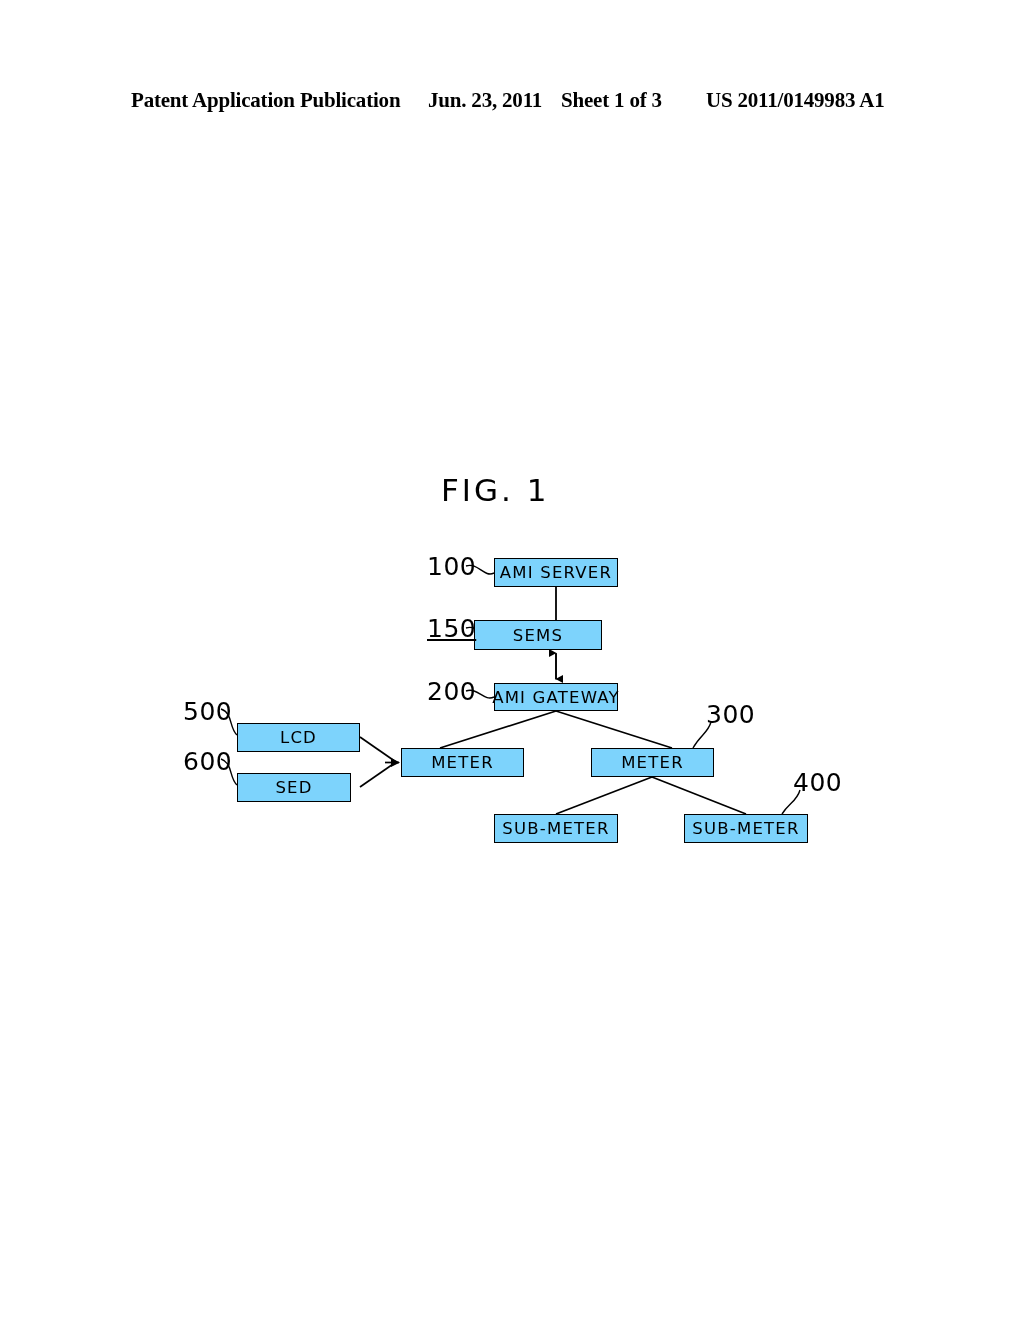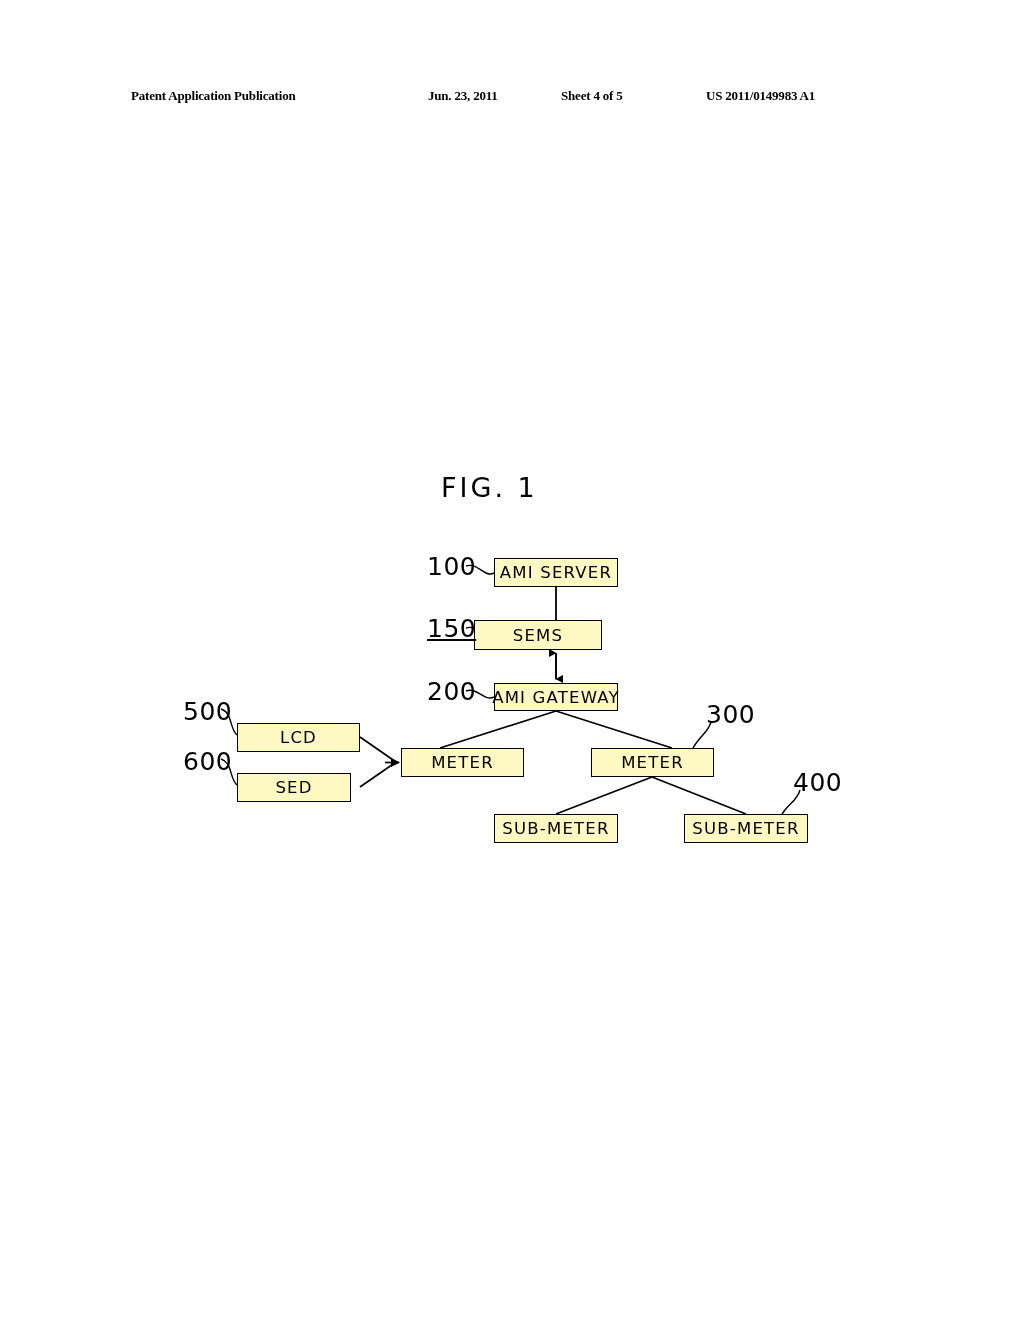--- a/index.html
+++ b/index.html
@@ -22,21 +22,21 @@
     position: absolute;
     left: 0;
     top: 88px;
     width: 1024px;
     height: 34px;
   }
   .hdr-text {
     position: absolute;
     font-family: "Liberation Serif", serif;
     font-weight: bold;
-    font-size: 13px;
+    font-size: 21px;
     letter-spacing: -0.2px;
     white-space: nowrap;
     color: #000;
   }
   #hdr-pub   { left: 131px; top: 0px; }
   #hdr-date  { left: 428px; top: 0px; }
   #hdr-sheet { left: 561px; top: 0px; }
   #hdr-num   { left: 706px; top: 0px; text-align: right; }
 
   
@@ -45,31 +45,31 @@
     left: 0;
     top: 0;
     width: 1024px;
     height: 1320px;
   }
   #fig-title {
     position: absolute;
     left: 441px;
     top: 472px;
     font-family: "DejaVu Sans", sans-serif;
-    font-size: 27px;
+    font-size: 31px;
     letter-spacing: 3px;
     white-space: nowrap;
   }
 
   
   .node {
     position: absolute;
     box-sizing: border-box;
     border: 1.6px solid #000;
-    background: #fef9c3;
+    background: #7dd3fc;
     display: flex;
     align-items: center;
     justify-content: center;
     font-family: "DejaVu Sans", sans-serif;
     font-size: 16.5px;
     letter-spacing: 1.2px;
     white-space: nowrap;
     z-index: 3;
   }
 
@@ -110,21 +110,21 @@
     z-index: 2;
     pointer-events: none;
   }
 </style>
 </head>
 <body>
 
 <div id="page-header">
   <span class="hdr-text" id="hdr-pub">Patent Application Publication</span>
   <span class="hdr-text" id="hdr-date">Jun. 23, 2011</span>
-  <span class="hdr-text" id="hdr-sheet">Sheet 4 of 5</span>
+  <span class="hdr-text" id="hdr-sheet">Sheet 1 of 3</span>
   <span class="hdr-text" id="hdr-num">US 2011/0149983 A1</span>
 </div>
 
 <div id="figure-area">
 
   <div id="fig-title">FIG. 1</div>
 
   <svg id="connectors" viewBox="0 0 1024 1320">
     <defs>
       <marker id="arrow-down" markerWidth="8" markerHeight="8" refX="4" refY="7" orient="auto" markerUnits="userSpaceOnUse">

